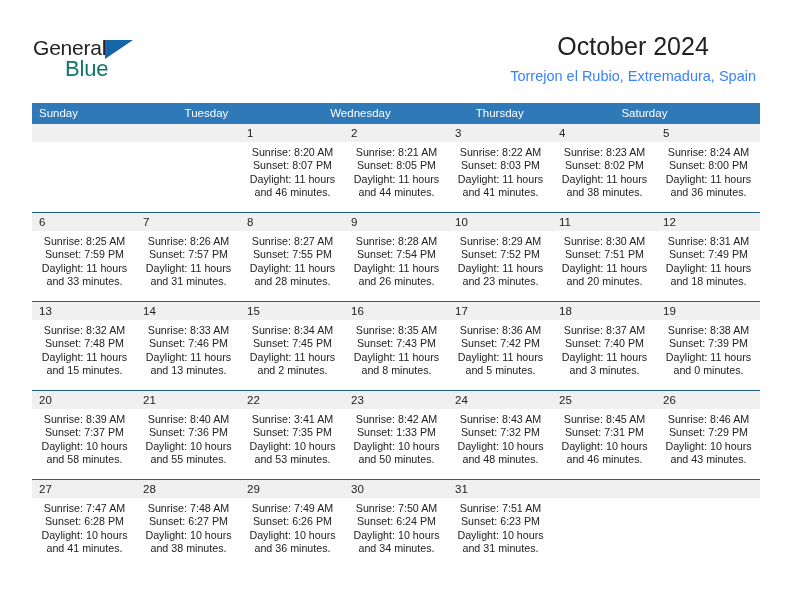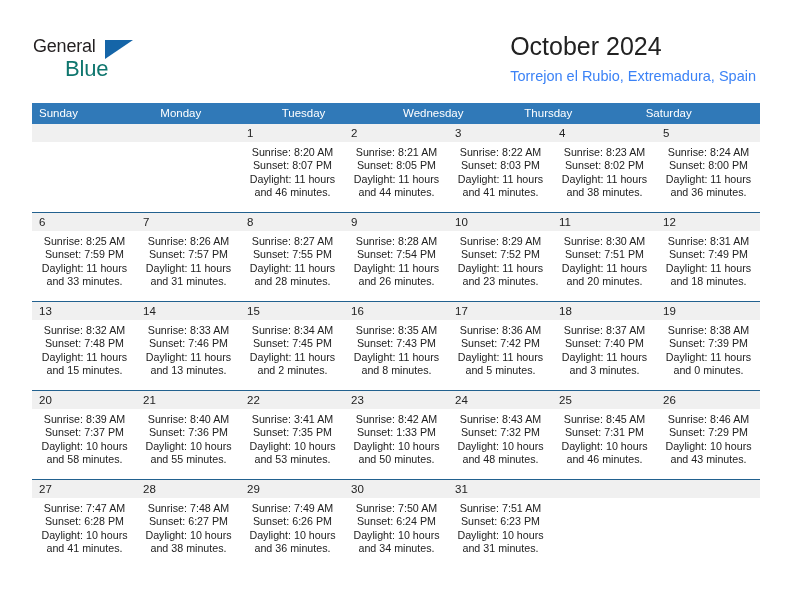--- a/index.html
+++ b/index.html
@@ -33,21 +33,21 @@
     position: absolute;
     left: 33px;
     top: 36px;
     width: 130px;
     height: 48px;
   }
   .logo-general {
     position: absolute;
     left: 0;
     top: 0;
-    font-size: 18px;
+    font-size: 21px;
     letter-spacing: -0.2px;
     color: #231f20;
     font-family: "Liberation Sans", sans-serif;
   }
   .logo-tri {
     position: absolute;
     left: 72px;
     top: 4px;
     width: 0;
     height: 0;
@@ -61,21 +61,21 @@
     font-size: 22px;
     letter-spacing: -0.2px;
     color: #0f766e;
     font-family: "Liberation Sans", sans-serif;
     text-align: center;
   }
   .title-block {
     position: absolute;
     right: 36px;
     top: 32px;
-    text-align: left;
+    text-align: center;
   }
   .cal-title {
     font-size: 25px;
     color: #222222;
     line-height: 1.15;
     white-space: nowrap;
   }
   .cal-subtitle {
     margin-top: 7px;
     font-size: 14.5px;
@@ -164,21 +164,20 @@
     <div class="title-block">
       <div class="cal-title">October 2024</div>
       <div class="cal-subtitle">Torrejon el Rubio, Extremadura, Spain</div>
     </div>
 
   </div>
 
   <div class="calendar">
     <div class="dow-row" id="dow-row">
         <div class="dow-cell">Sunday</div>
-        <div class="dow-cell">Monday</div>
         <div class="dow-cell">Tuesday</div>
         <div class="dow-cell">Wednesday</div>
         <div class="dow-cell">Thursday</div>
         <div class="dow-cell">Saturday</div>
       </div>
     <div id="weeks-container">
         <div class="week-row first">
           <div class="day-cell empty">
             <div class="day-num-band"></div>
             <div class="day-body"></div>

